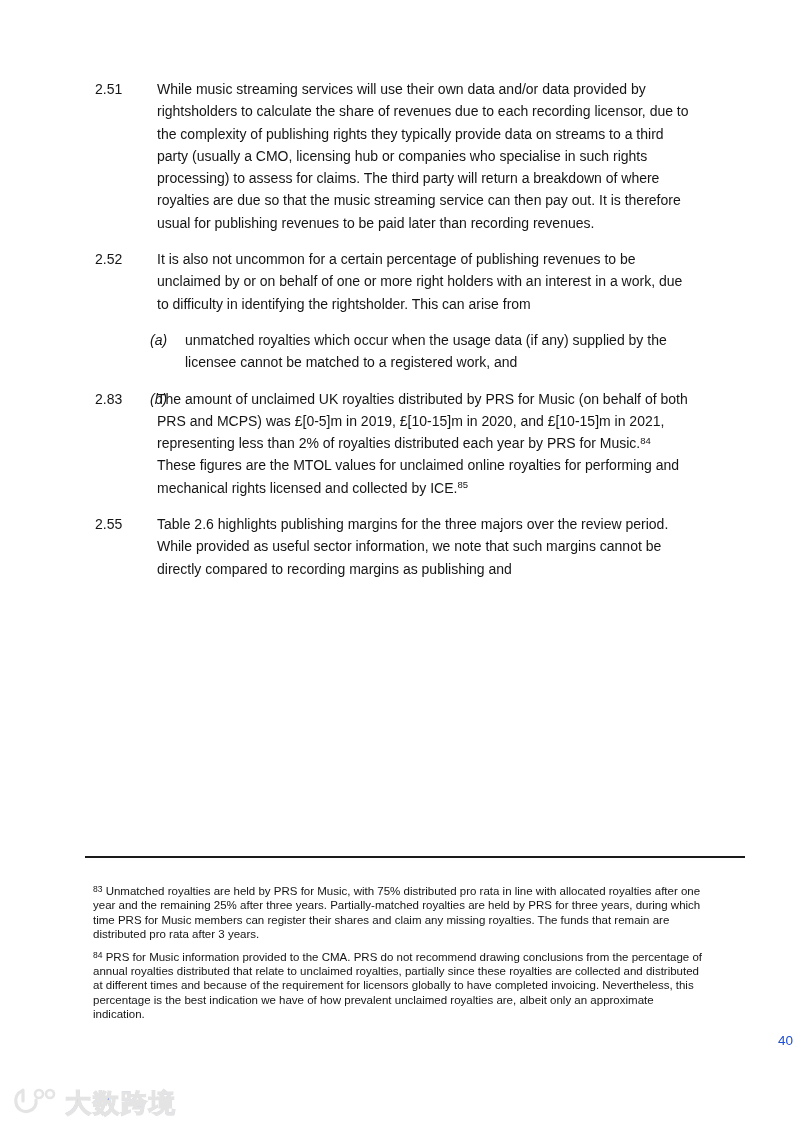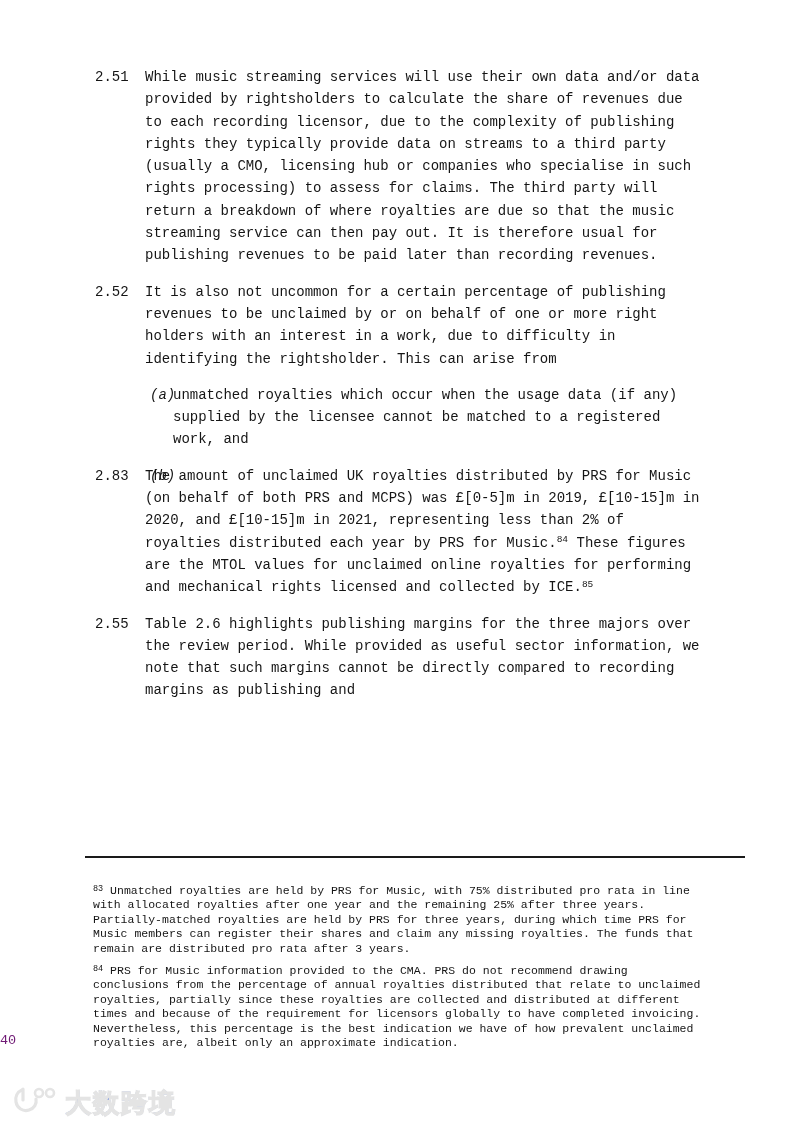--- a/index.html
+++ b/index.html
@@ -6,21 +6,21 @@
     margin: 0;
     padding: 0;
     background: #ffffff;
   }
   .page {
     position: relative;
     width: 793px;
     height: 1122px;
     background: #ffffff;
     overflow: hidden;
-    font-family: Liberation Mono, monospace;
+    font-family: Liberation Sans, sans-serif;
     color: #151515;
   }
   .content {
     position: absolute;
     left: 95px;
     top: 66px;
     width: 608px;
     font-size: 14px;
     line-height: 22.3px;
     text-align: left;
@@ -37,21 +37,21 @@
   }
   .para.sub {
     padding-left: 78px;
   }
   .para.sub .pmarker {
     position: absolute;
     left: 55px;
     top: 0;
     font-style: italic;
   }
-  .para p { margin: 0; }
+  .para p { margin: 12px; }
   sup.fnref {
     font-size: 9.5px;
     line-height: 0;
     position: relative;
     top: -4.5px;
     vertical-align: baseline;
   }
   .footnote-rule {
     position: absolute;
     left: 85px;
@@ -74,23 +74,23 @@
     line-height: 0;
     position: relative;
     top: -3px;
     vertical-align: baseline;
   }
   .page-number {
     position: absolute;
     left: 0;
     top: 1033px;
     width: 100%;
-    text-align: left;
+    text-align: right;
     font-size: 13.5px;
-    color: #701a75;
+    color: #1d4ed8;
   }
   .watermark {
     position: absolute;
     left: 12px;
     top: 1086px;
     display: flex;
     align-items: center;
     gap: 7px;
     user-select: none;
   }

